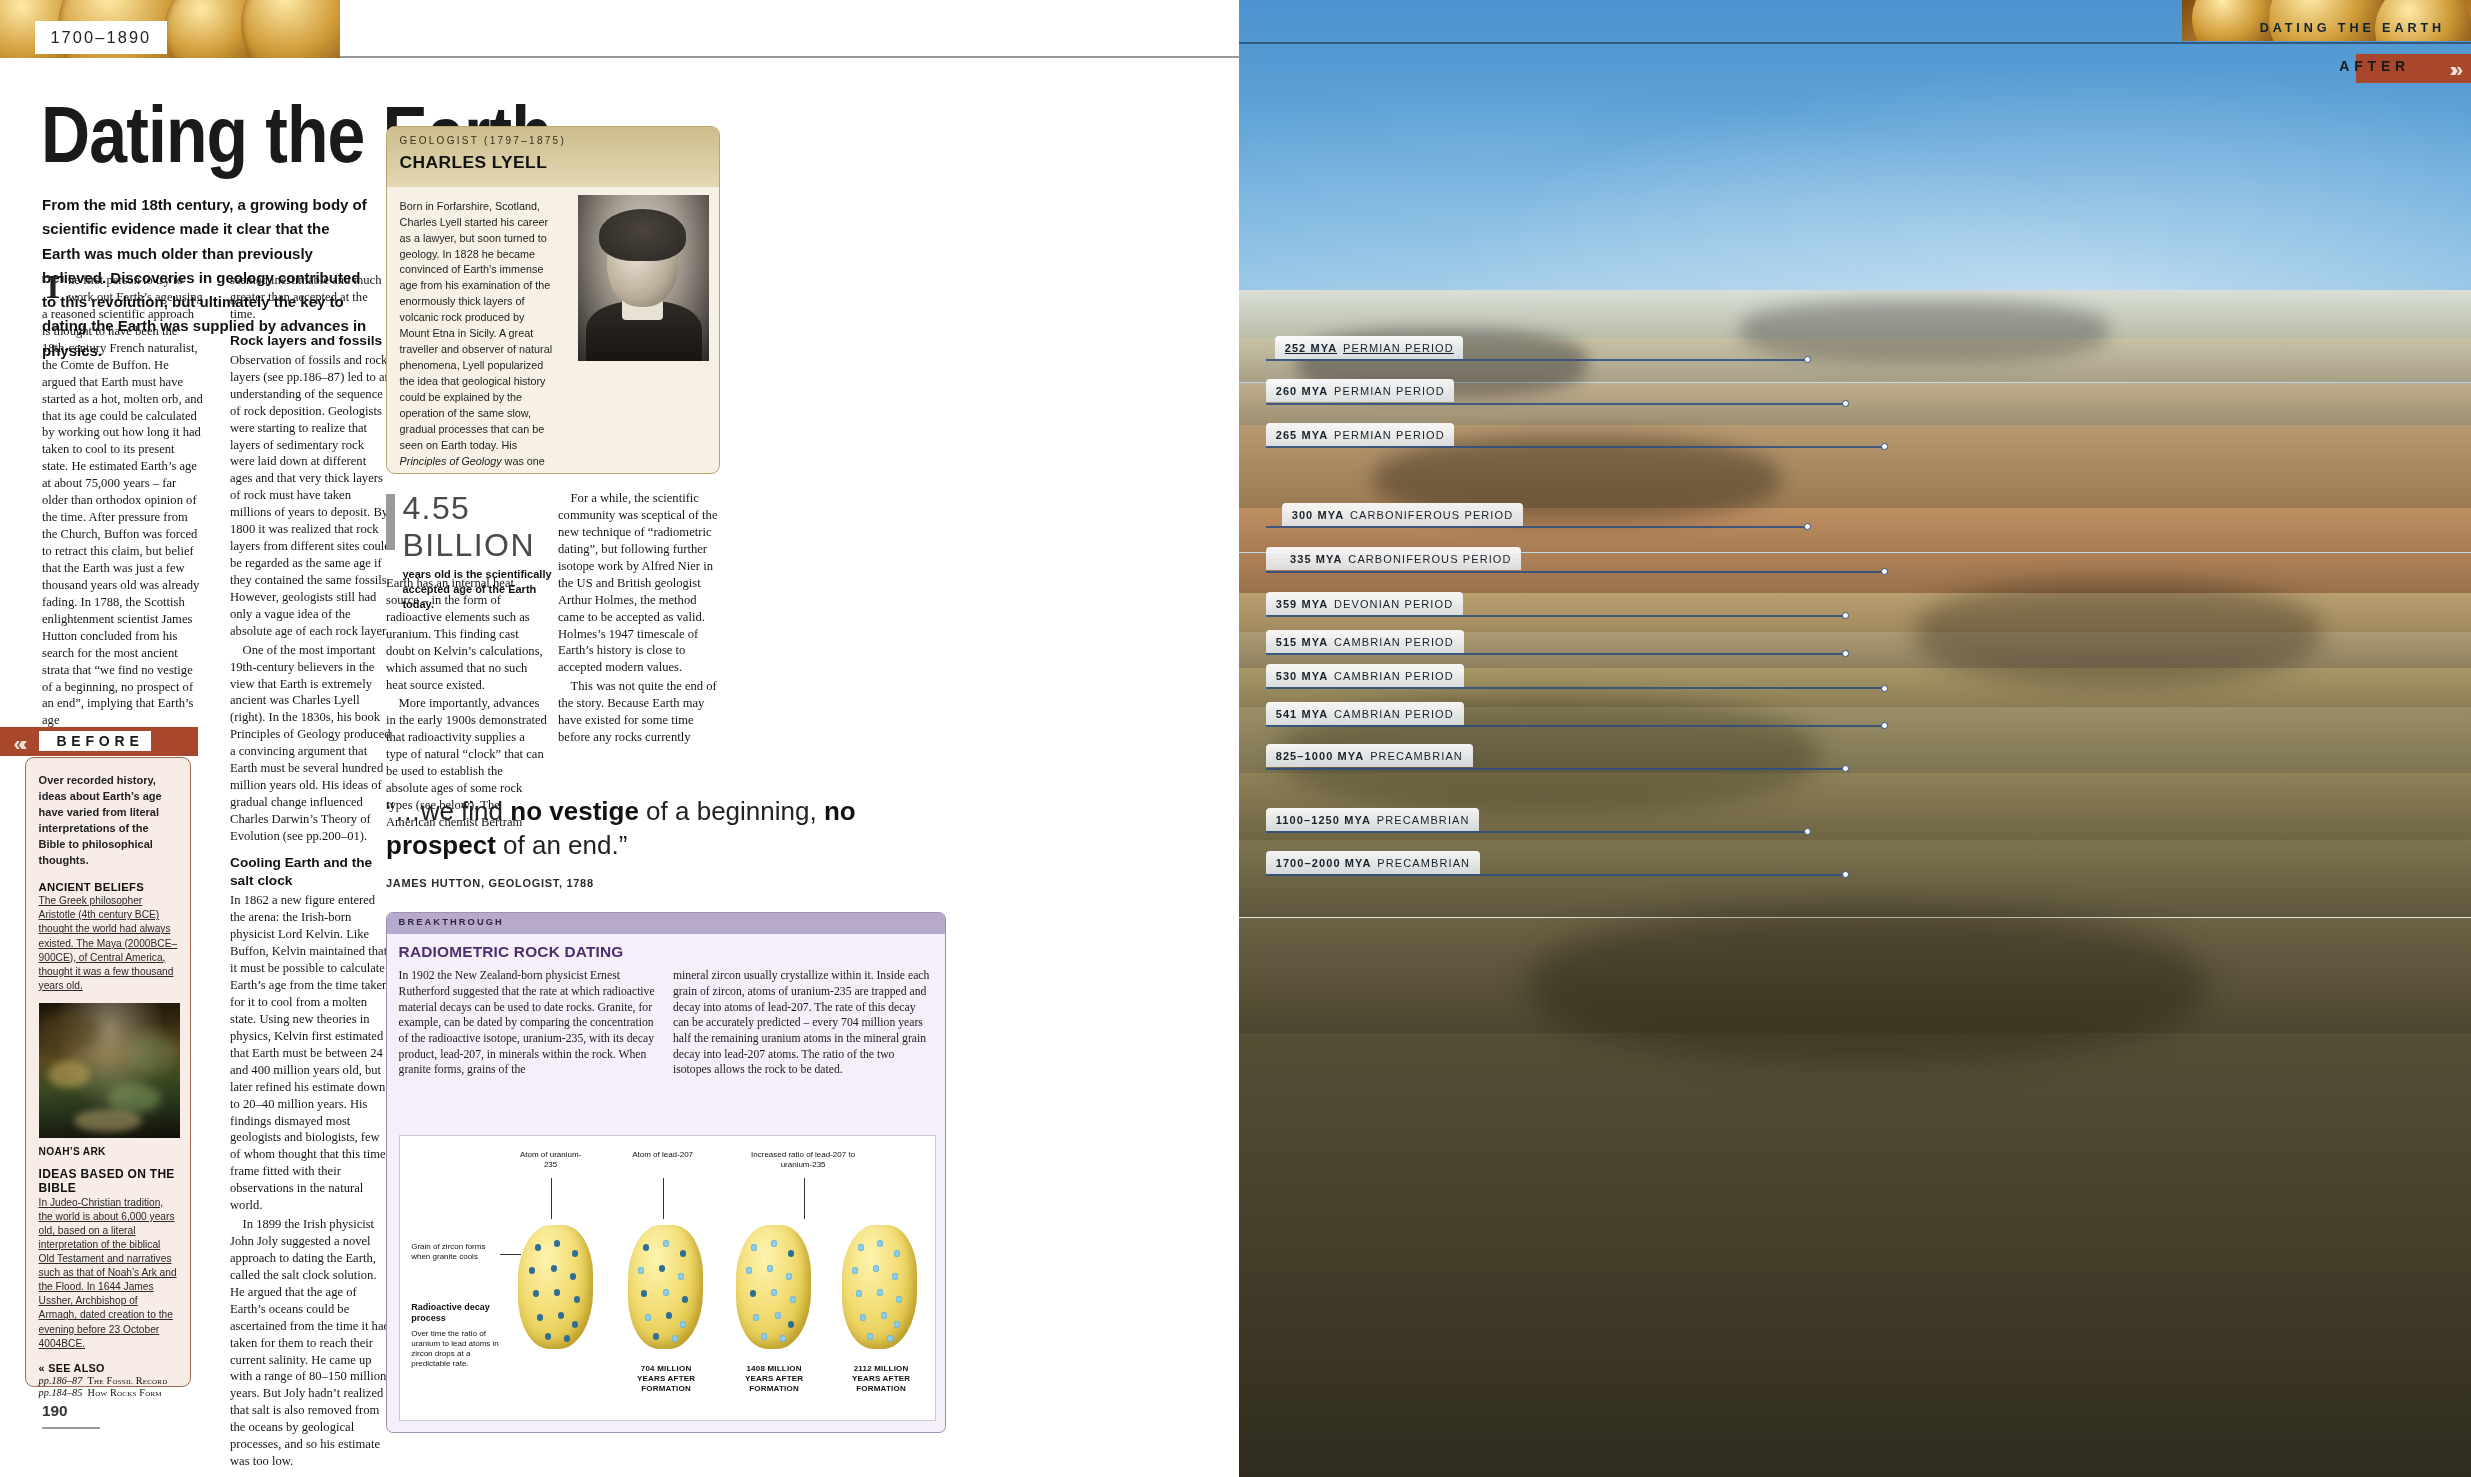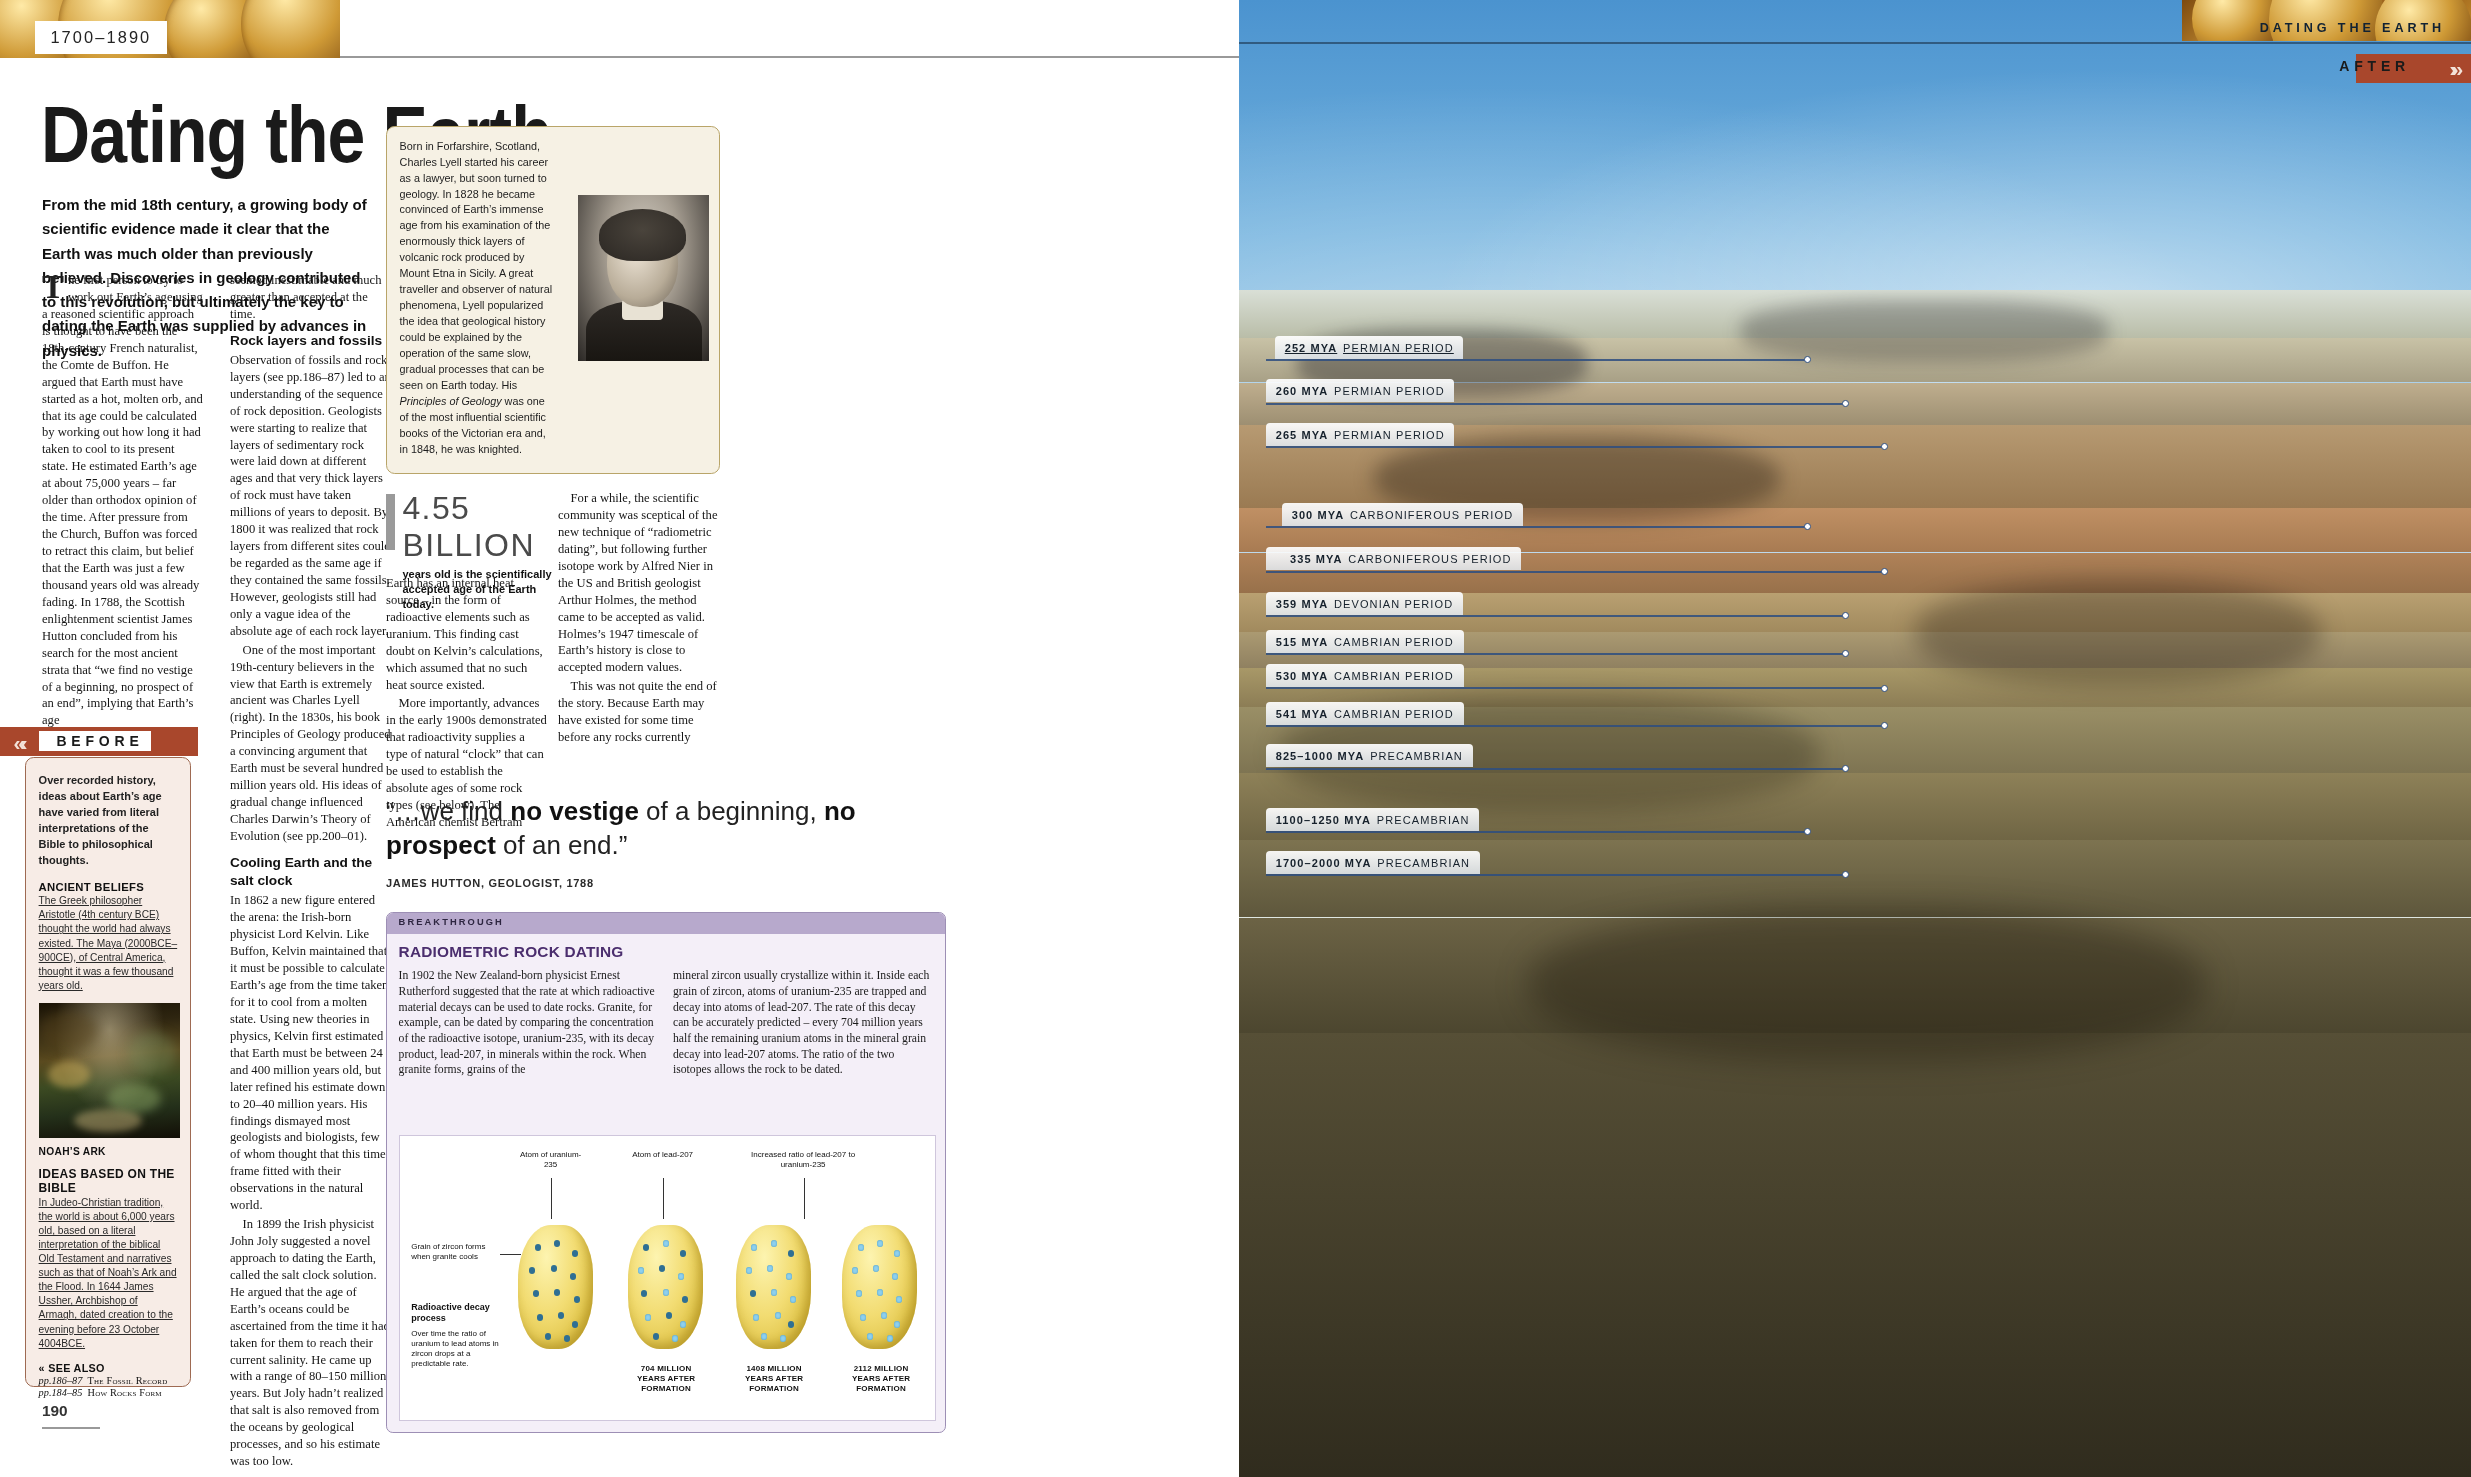--- a/index.html
+++ b/index.html
@@ -228,20 +228,24 @@
     <p>Earth has an internal heat source – in the form of radioactive elements such as uranium. This finding cast doubt on Kelvin’s calculations, which assumed that no such heat source existed.</p>
     <p class="ind">More importantly, advances in the early 1900s demonstrated that radioactivity supplies a type of natural “clock” that can be used to establish the absolute ages of some rock types (see below). The American chemist Bertram</p>
   </div>
 
   <div class="col" id="col4" style="top:490px;">
     <p class="ind">For a while, the scientific community was sceptical of the new technique of “radiometric dating”, but following further isotope work by Alfred Nier in the US and British geologist Arthur Holmes, the method came to be accepted as valid. Holmes’s 1947 timescale of Earth’s history is close to accepted modern values.</p>
     <p class="ind">This was not quite the end of the story. Because Earth may have existed for some time before any rocks currently</p>
   </div>
 
   <div class="lyell">
+    <div class="strip">
+      <div class="kicker">GEOLOGIST (1797–1875)</div>
+      <div class="name">CHARLES LYELL</div>
+    </div>
     <div class="body">
       <span>Born in Forfarshire, Scotland, Charles Lyell started his career as a lawyer, but soon turned to geology. In 1828 he became convinced of Earth’s immense age from his examination of the enormously thick layers of volcanic rock produced by Mount Etna in Sicily. A great traveller and observer of natural phenomena, Lyell popularized the idea that geological history could be explained by the operation of the same slow, gradual processes that can be seen on Earth today. His </span><i>Principles of Geology</i><span> was one of the most influential scientific books of the Victorian era and, in 1848, he was knighted.</span>
     </div>
     <div class="portrait">
       <span class="body2"></span>
           <span class="collar"></span>
           <span class="head"></span>
           <span class="hair"></span>
     </div>
   </div>

